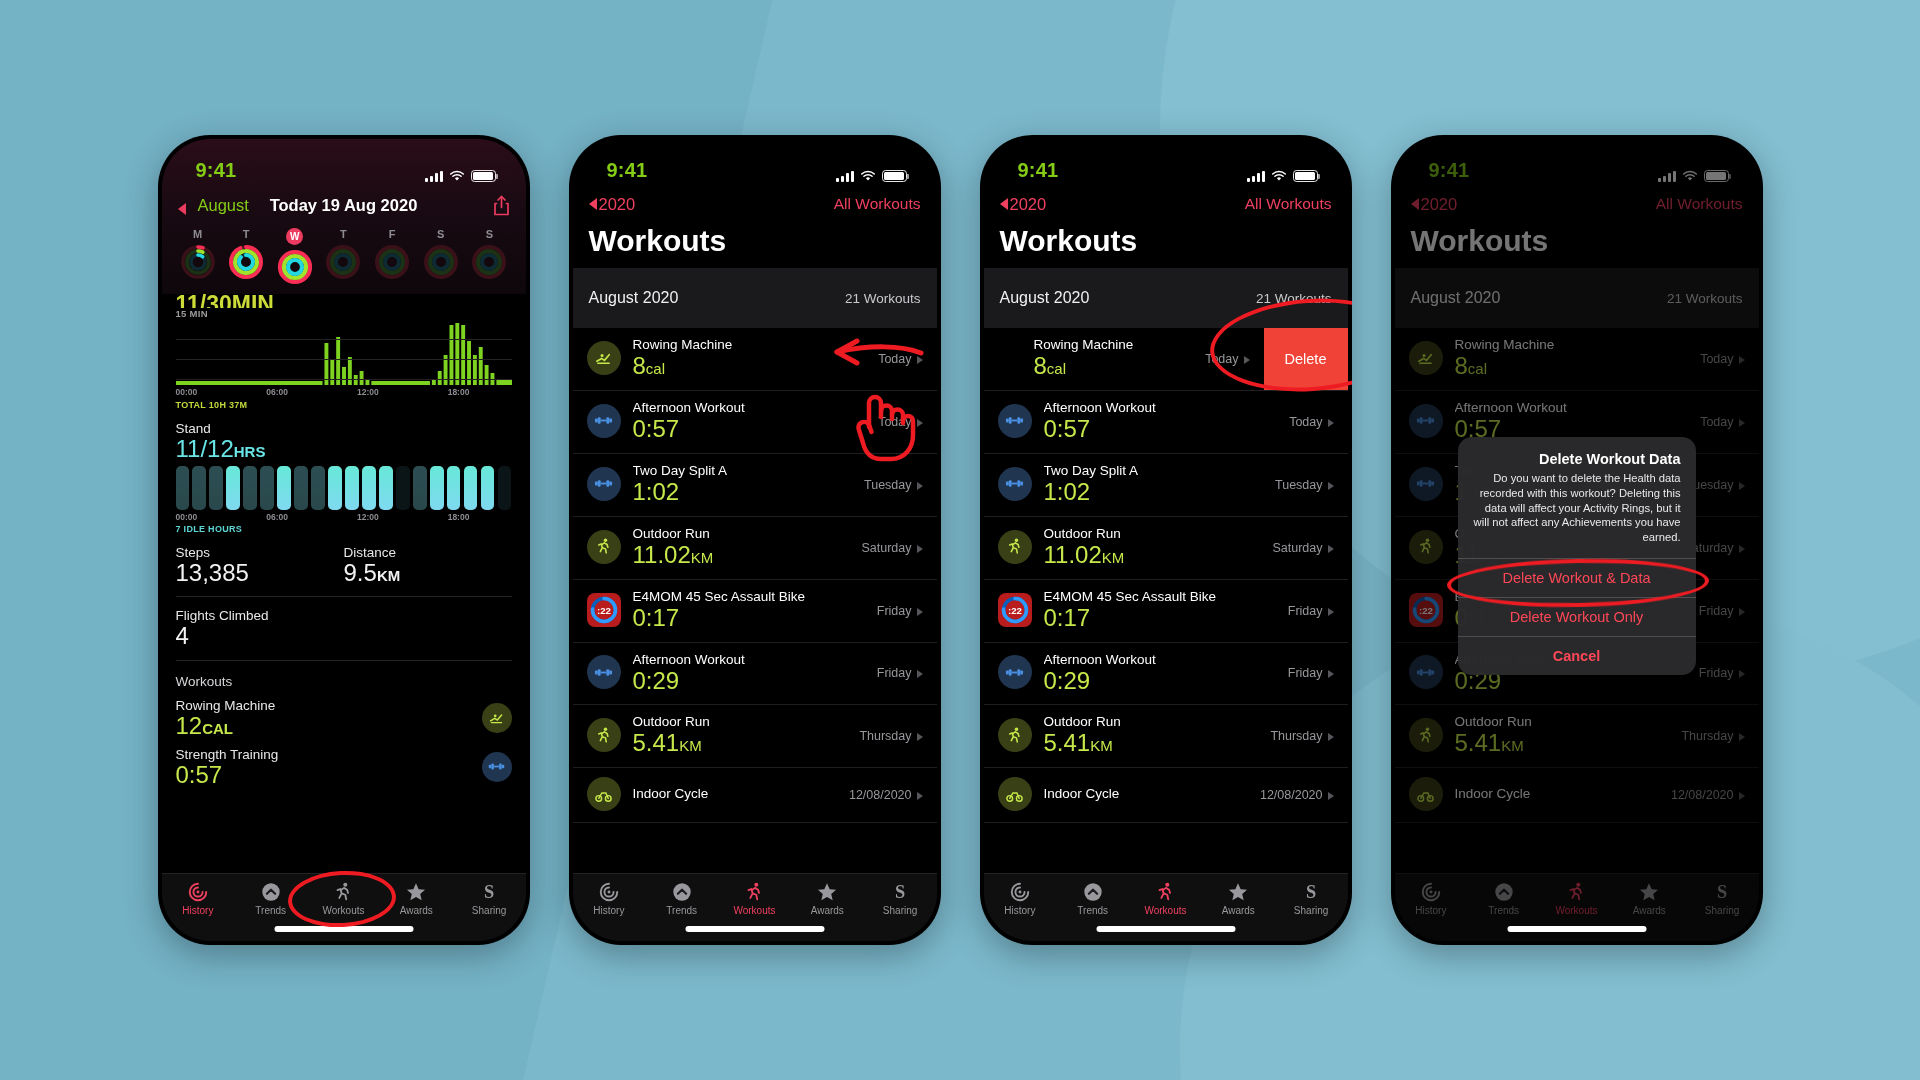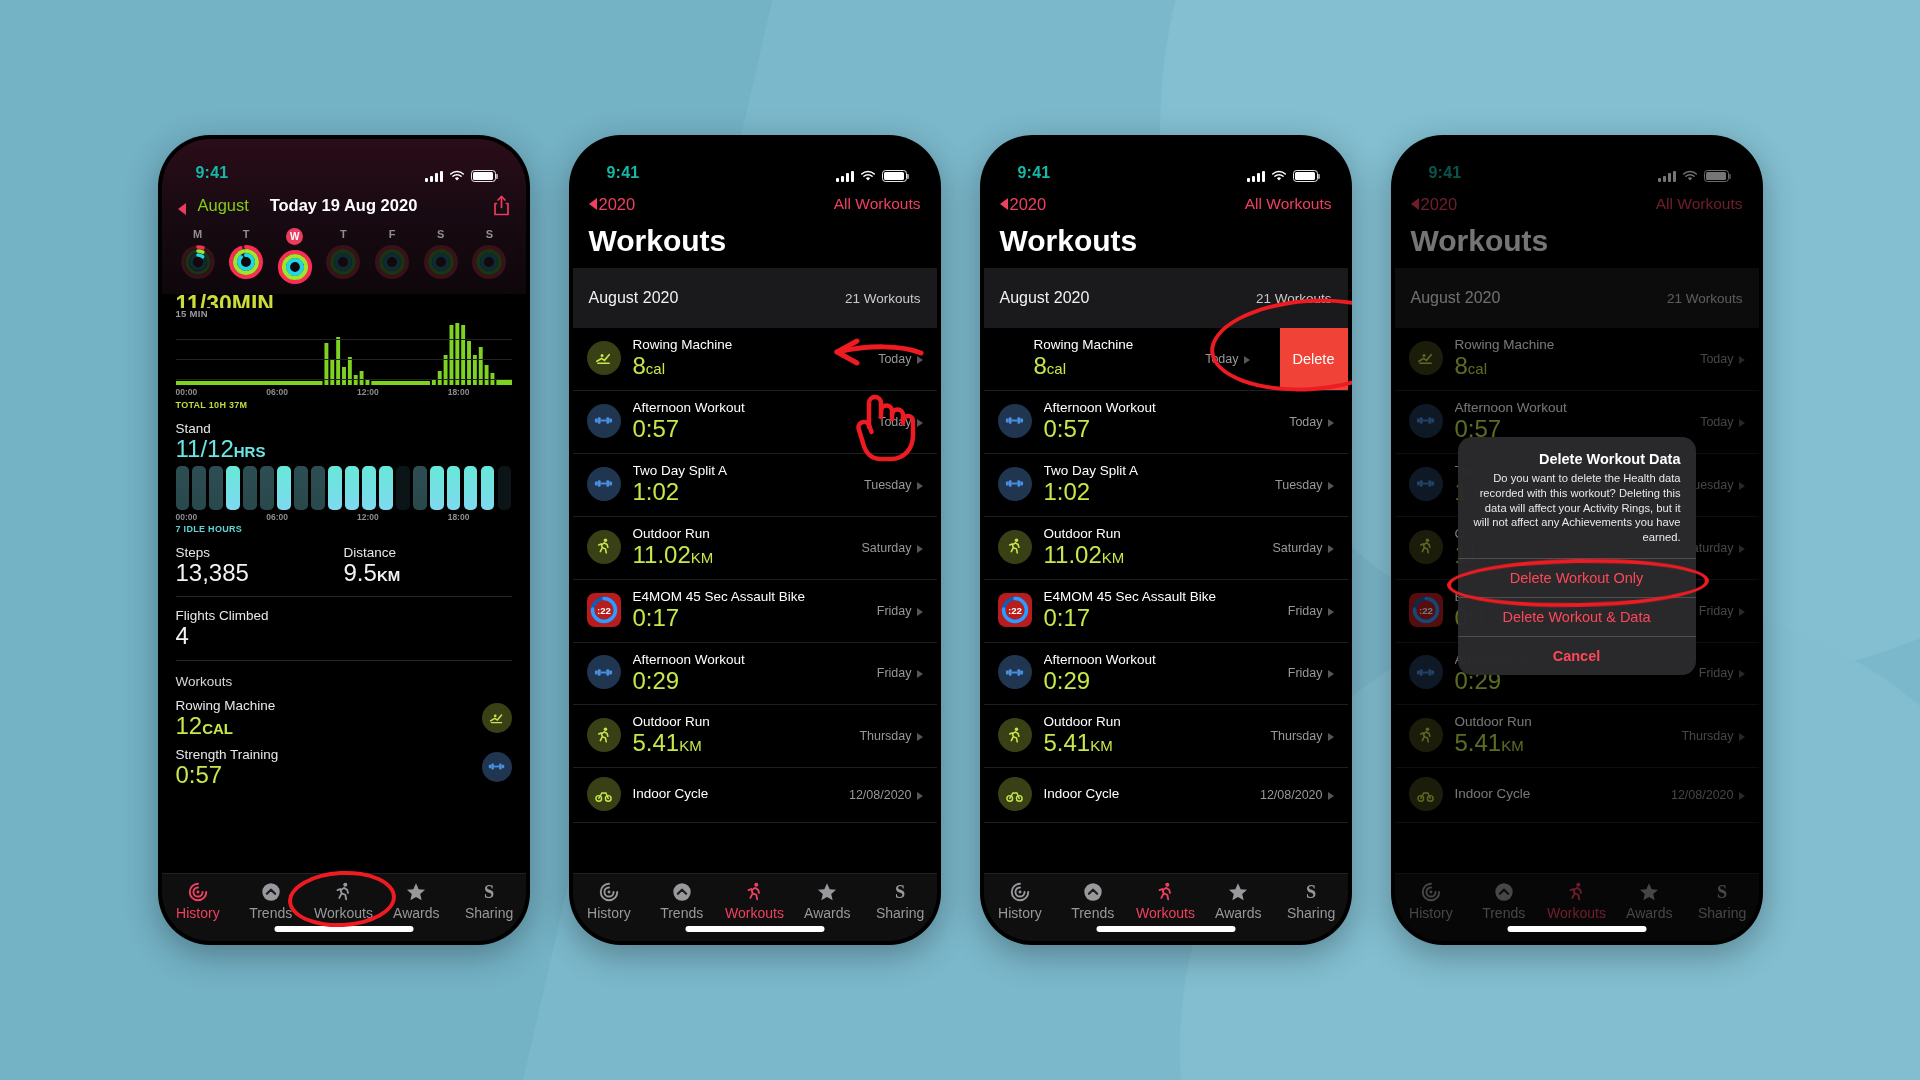--- a/index.html
+++ b/index.html
@@ -76,22 +76,22 @@
     height: 47px;
     display: flex;
     align-items: flex-end;
     justify-content: space-between;
     padding: 0 30px 4px 34px;
     flex: none;
     position: relative;
     z-index: 12;
   }
   .status-time {
-    color: #14b8a6;
-    font-size: 16px;
+    color: #84cc16;
+    font-size: 20px;
     font-weight: bold;
     letter-spacing: .2px;
   }
   .status-right { display: flex; align-items: center; gap: 6px; }
   .bars { display: flex; align-items: flex-end; gap: 2px; height: 12px; }
   .bars i { display: block; width: 3px; background: #fff; border-radius: 1px; }
   .bars i:nth-child(1){height:4px;} .bars i:nth-child(2){height:6.5px;}
   .bars i:nth-child(3){height:9px;} .bars i:nth-child(4){height:11.5px;}
   .battery {
     width: 25px; height: 12px;
@@ -209,21 +209,21 @@
     background: rgba(16,16,16,.96);
     border-top: .5px solid #232325;
     display: flex;
     padding-top: 7px;
     z-index: 30;
   }
   .tab {
     flex: 1; display:flex; flex-direction:column;
     align-items:center; gap: 2px;
   }
-  .tab .lbl { font-size: 14px; color: #98989d; }
+  .tab .lbl { font-size: 10px; color: #98989d; }
   .tab.active .lbl { color: #ef4060; }
 
   
   .wl-nav {
     display:flex; align-items:center; justify-content: space-between;
     padding: 0 16px; height: 36px; flex: none;
   }
   .wl-back { display:flex; align-items:center; color:#ef4060; font-size:16.5px; }
   .wl-all { color:#ef4060; font-size: 15.5px; }
   .wl-big { padding: 2px 16px 10px; font-size: 30px; font-weight: bold; color:#fff; flex:none; }
@@ -256,21 +256,21 @@
   .wday { color: #98989d; font-size: 12.5px; }
   .chev-r {
     width: 0; height: 0;
     border-top: 4.5px solid transparent;
     border-bottom: 4.5px solid transparent;
     border-left: 6px solid #57575b;
     margin-top: 4px;
   }
   .del-btn {
     position: absolute; right: 0; top: 0; bottom: 0;
-    width: 68px; background: #f04236;
+    width: 84px; background: #f04236;
     display:flex; align-items:center; justify-content:center;
     color:#fff; font-size: 14.5px; font-weight: 500;
   }
 
   
   .dim { filter: brightness(.46); }
 
   
   .alert-overlay {
     position: absolute; inset: 0; z-index: 25;
@@ -1305,22 +1305,22 @@
           </div>
         </div>
       </div>
 
       <div class="alert-overlay">
         <div class="alert">
           <div class="alert-head">
             <div class="alert-title">Delete Workout Data</div>
             <div class="alert-msg">Do you want to delete the Health data recorded with this workout? Deleting this data will affect your Activity Rings, but it will not affect any Achievements you have earned.</div>
           </div>
+          <div class="alert-act">Delete Workout &amp; Data</div>
           <div class="alert-act">Delete Workout Only</div>
-          <div class="alert-act">Delete Workout &amp; Data</div>
           <div class="alert-act bold">Cancel</div>
         </div>
       </div>
 
       <div class="home-indicator"></div>
     </div>
 
     <div class="ell" style="left:56px; top:424px; width:262px; height:48px; transform:rotate(-1deg);"></div>
   </div>
 

